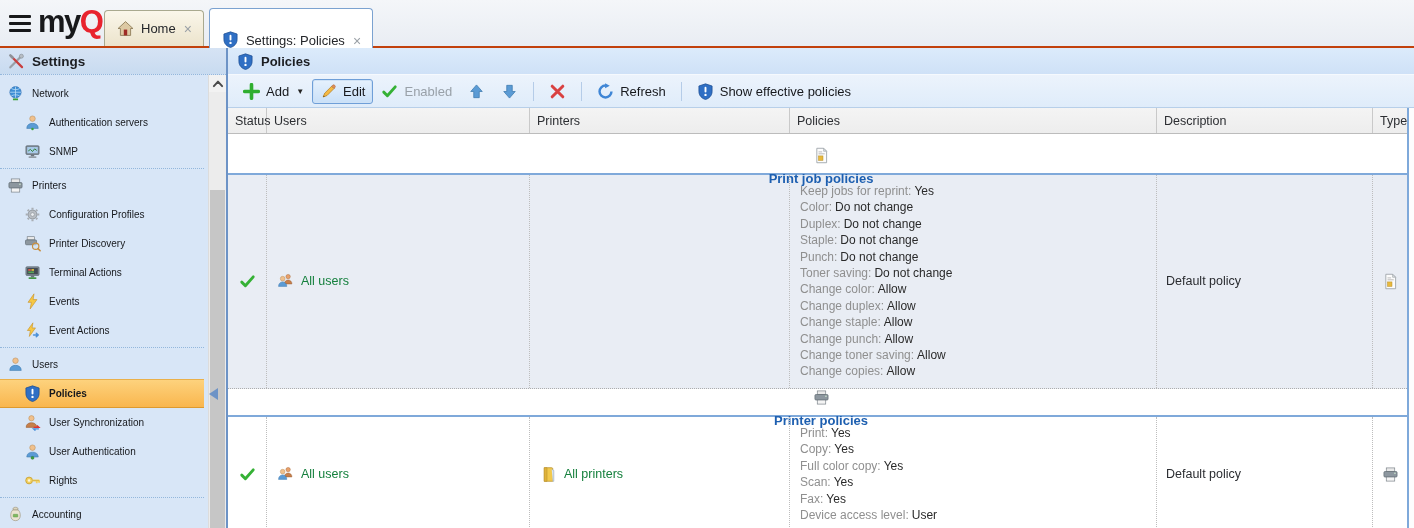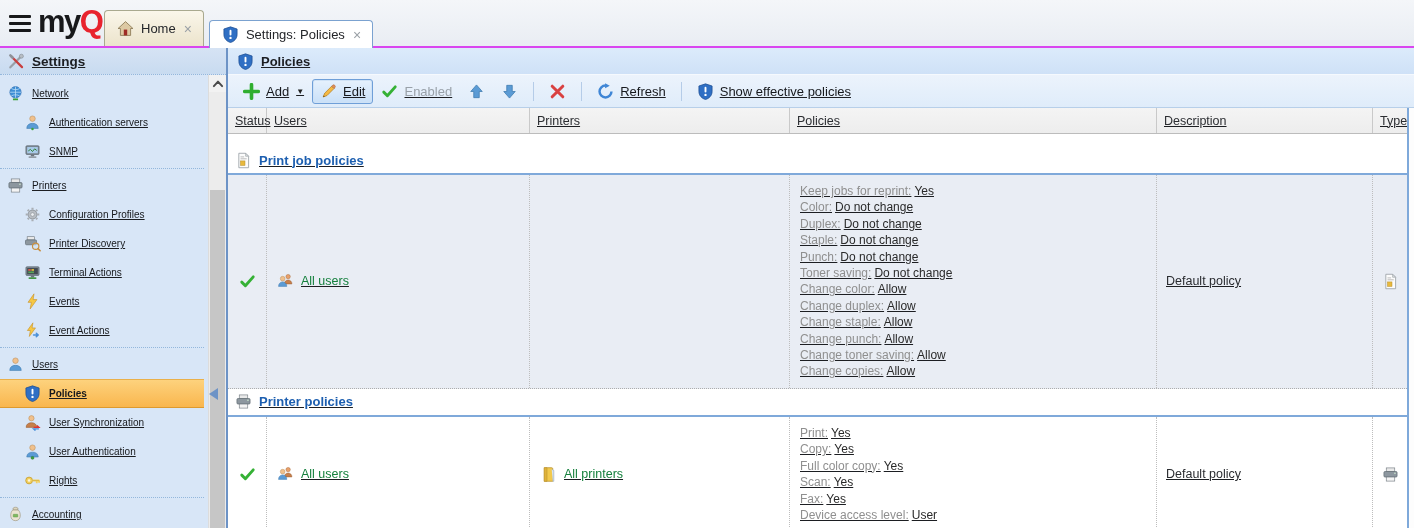--- a/index.html
+++ b/index.html
@@ -10,26 +10,26 @@
   .topbar { height:46px; background:linear-gradient(#f4f6f9,#e9edf3); display:flex; align-items:flex-end; position:relative; }
   .hamburger { position:absolute; left:9px; top:15px; width:22px; height:17px; display:flex; flex-direction:column; justify-content:space-between; cursor:pointer; }
   .hamburger i { display:block; height:3px; background:#17181a; border-radius:1px; }
   .logo { position:absolute; left:38px; top:4px; font-weight:bold; font-size:31px; letter-spacing:-1.5px; }
   .logo .lmy { color:#17181a; }
   .logo .lq  { color:#e8232e; }
   .tabs { display:flex; align-items:flex-end; margin-left:104px; height:100%; }
   .tab { height:36px; display:flex; align-items:center; gap:7px; padding:0 10px 0 12px;
          border:1px solid #a9a98f; border-bottom:none; border-radius:4px 4px 0 0;
          background:linear-gradient(#faf6ea,#ece4cc); margin-right:5px; cursor:pointer; }
-  .tab.active { height:28px; background:#fff; border-color:#7ba2d0; position:relative; z-index:6; margin-bottom:-2px; }
+  .tab.active { height:40px; background:#fff; border-color:#7ba2d0; position:relative; z-index:6; margin-bottom:-2px;align-items:flex-end; }
   .tab .tclose { color:#9aa0a6; font-size:14px; line-height:1; padding:0 1px; }
   .tab .tlabel { font-size:13px; color:#24262a; }
 
   
-  .content { display:flex; height:482px; border-top:2px solid #d946ef;text-decoration:underline; }
+  .content { display:flex; height:482px; border-top:2px solid #c2410c; }
 
   
   .sidebar { width:228px; background:#d8e6f7; border-right:2px solid #6d93c6; position:relative; flex:none; }
   .side-title { height:27px; background:linear-gradient(#d6e3f4,#c8dbf0); border-bottom:1px dotted #93b7dc;
                 display:flex; align-items:center; gap:7px; padding-left:8px; font-weight:bold; font-size:13.5px; }
   .side-items { padding-top:4px; margin-right:22px; }
   .side-item { height:29px; display:flex; align-items:center; gap:8px; padding-left:7px; cursor:pointer; position:relative; }
   .side-item.lvl1 { padding-left:24px; }
   .side-item .si-label { font-size:10px; color:#16181c; white-space:nowrap; }
   .side-item.selected { background:linear-gradient(#fdd27d,#f9b64e); border-top:1px solid #eab04a; border-bottom:1px solid #dd9a2f; font-weight:bold; }
@@ -62,21 +62,21 @@
   .grid-header { height:26px; background:linear-gradient(#f4f4f4,#ededed); border-bottom:1px solid #bcbcbc; display:flex; }
   .gh-cell { display:flex; align-items:center; padding-left:7px; font-size:12.5px; color:#2c2e32; border-right:1px solid #c9c9c9; cursor:pointer; }
   .c-status   { width:39px;  flex:none; }
   .c-users    { width:263px; flex:none; }
   .c-printers { width:260px; flex:none; }
   .c-policies { width:367px; flex:none; }
   .c-desc     { width:216px; flex:none; }
   .c-type     { width:34px;  flex:none; border-right:none !important; }
   .grid-body { padding-top:13px; }
   .section-header { height:26px; display:flex; align-items:center; gap:7px; padding-left:7px;
-                    font-weight:bold; font-size:13px; color:#1d5fb0; background:#fff; }
+                    font-weight:bold; font-size:13px; color:#1d5fb0; background:#fff;flex-direction:column; }
   .grid-row { display:flex; border-top:2px solid #7fa9da; border-bottom:1px dotted #adadad; cursor:pointer; }
   .grid-row.selected { background:#e9edf4; }
   .grid-row:last-child { border-bottom:none; }
   .cell { border-right:1px dotted #bdbdbd; }
   .cell.c-status { display:flex; align-items:center; justify-content:center; }
   .cell.c-users, .cell.c-printers { display:flex; align-items:center; gap:7px; padding-left:10px; }
   .cell.c-desc { display:flex; align-items:center; padding-left:9px; color:#2a2c30; }
   .cell.c-type { display:flex; align-items:center; justify-content:center; }
   .cell.c-policies { padding:8px 10px; }
   .pline { font-size:12px; line-height:16.4px; white-space:nowrap; }

